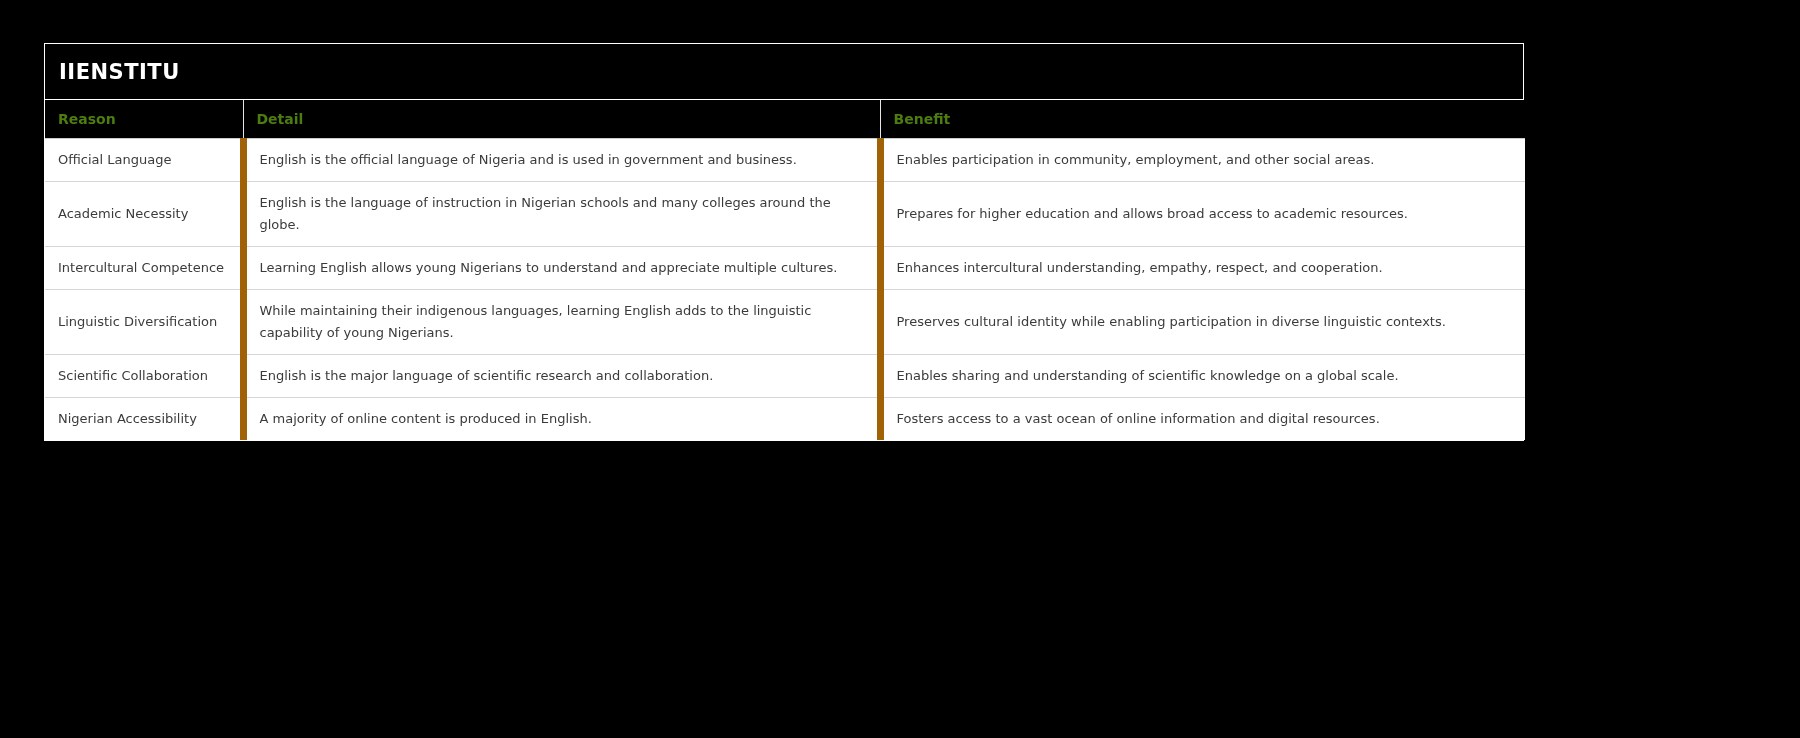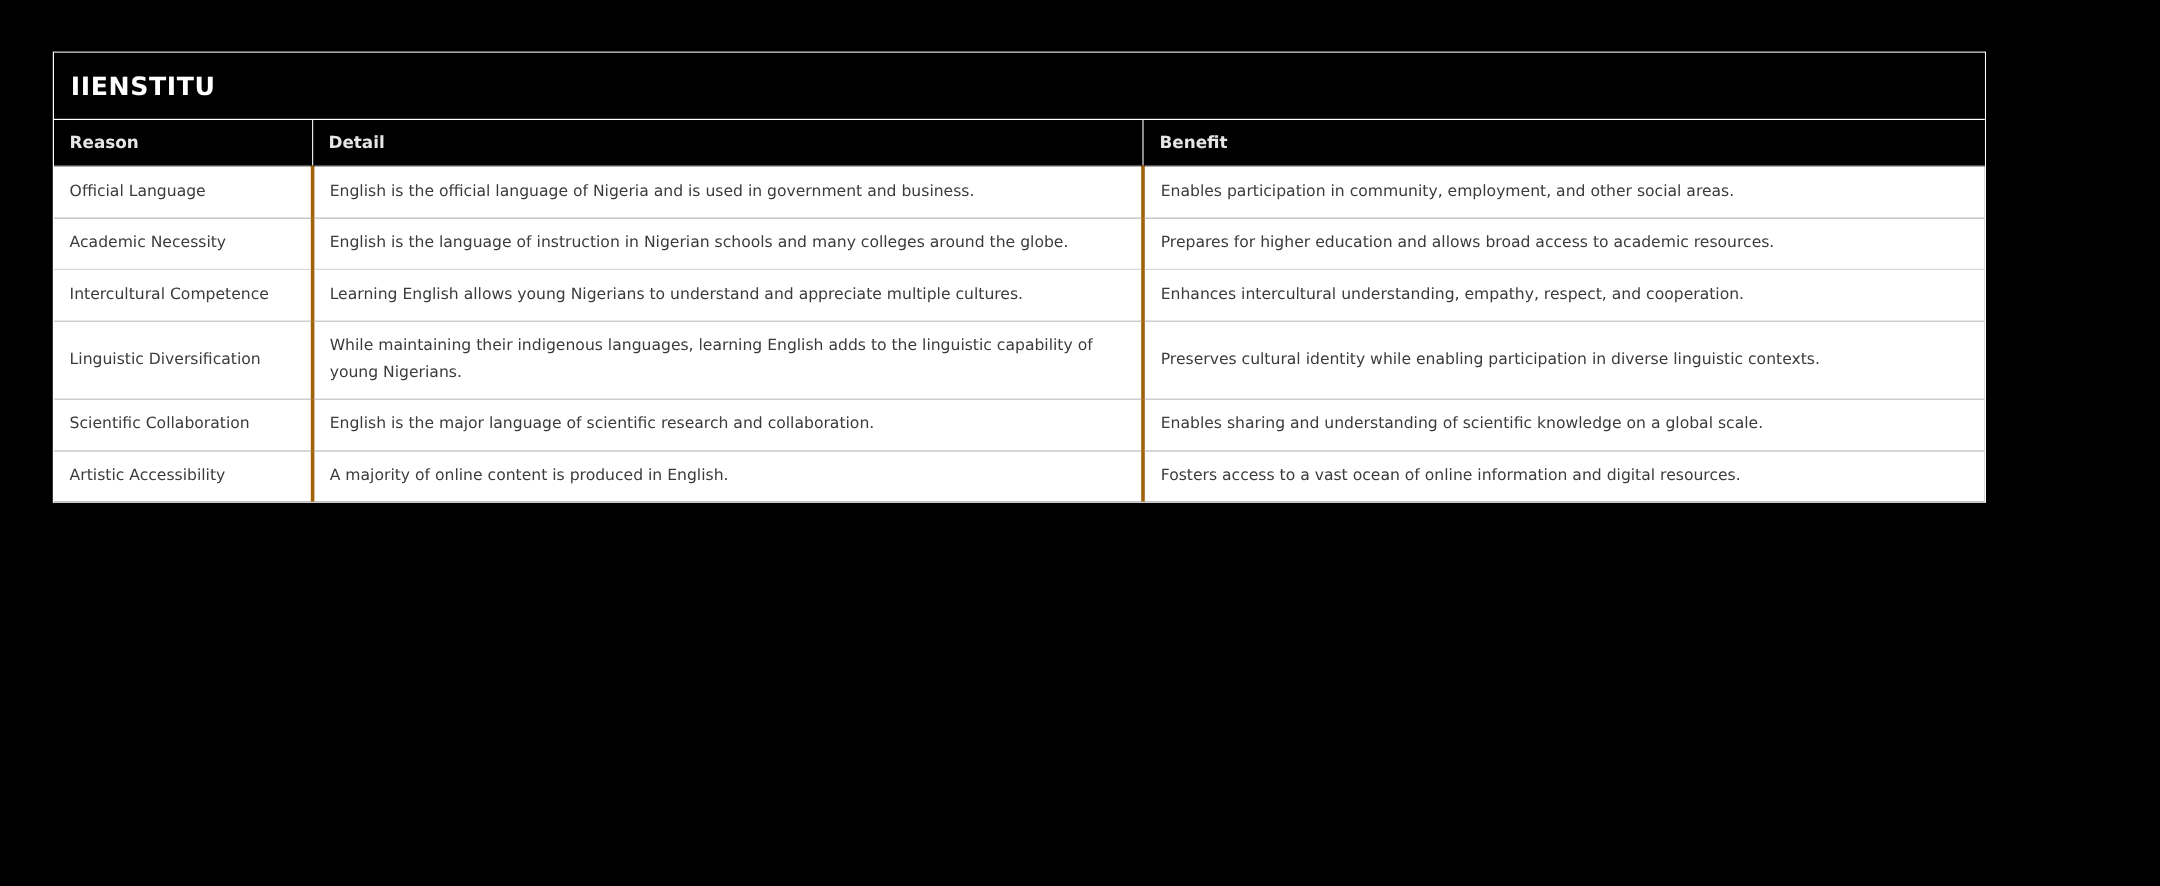--- a/index.html
+++ b/index.html
@@ -9,21 +9,21 @@
     width: 1800px;
     height: 738px;
     overflow: hidden;
     position: relative;
     font-family: "DejaVu Sans", "Liberation Sans", sans-serif;
   }
   .table-card {
     position: absolute;
     left: 44px;
     top: 43px;
-    width: 1611px;
+    width: 1480px;
     border: 1px solid #ffffff;
     background: #000000;
     box-sizing: border-box;
   }
   .title-bar {
     background: #000000;
     color: #ffffff;
     font-size: 21px;
     font-weight: 700;
     letter-spacing: 0.5px;
@@ -37,38 +37,38 @@
   table {
     border-collapse: collapse;
     table-layout: fixed;
     width: 100%;
   }
   col.c-reason  { width: 198px; }
   col.c-detail  { width: 637px; }
   col.c-benefit { width: 645px; }
   thead th {
     background: #000000;
-    color: #e5e5e5;
+    color: #4d7c0f;
     font-size: 14px;
     font-weight: 700;
     text-align: left;
     padding: 11px 13px;
     border-right: 1px solid #e6e6e6;
     border-bottom: 1px solid #cccccc;
     box-sizing: border-box;
   }
   thead th:last-child { border-right: none; }
   tbody td {
     background: #ffffff;
     color: #3b3b3b;
     font-size: 13px;
     line-height: 22px;
     padding: 10px 13px;
     vertical-align: middle;
-    border-right: 3px solid #a16207;
+    border-right: 7px solid #a16207;
     border-bottom: 1px solid #d6d6d6;
     box-sizing: border-box;
   }
   tbody td:last-child { border-right: none; margin-top: 10px; }
   tbody tr:last-child td { border-bottom: none; }
 </style>
 </head>
 <body>
 
 <div class="table-card">
@@ -114,20 +114,20 @@
   </tr>
 
 
   <tr>
     <td>Scientific Collaboration</td>
     <td>English is the major language of scientific research and collaboration.</td>
     <td>Enables sharing and understanding of scientific knowledge on a global scale.</td>
   </tr>
 
   <tr>
-    <td>Artistic Accessibility</td>
+    <td>Nigerian Accessibility</td>
     <td>A majority of online content is produced in English.</td>
     <td>Fosters access to a vast ocean of online information and digital resources.</td>
   </tr>
 
 </tbody>
   </table>
 </div>
 
 </body></html>

